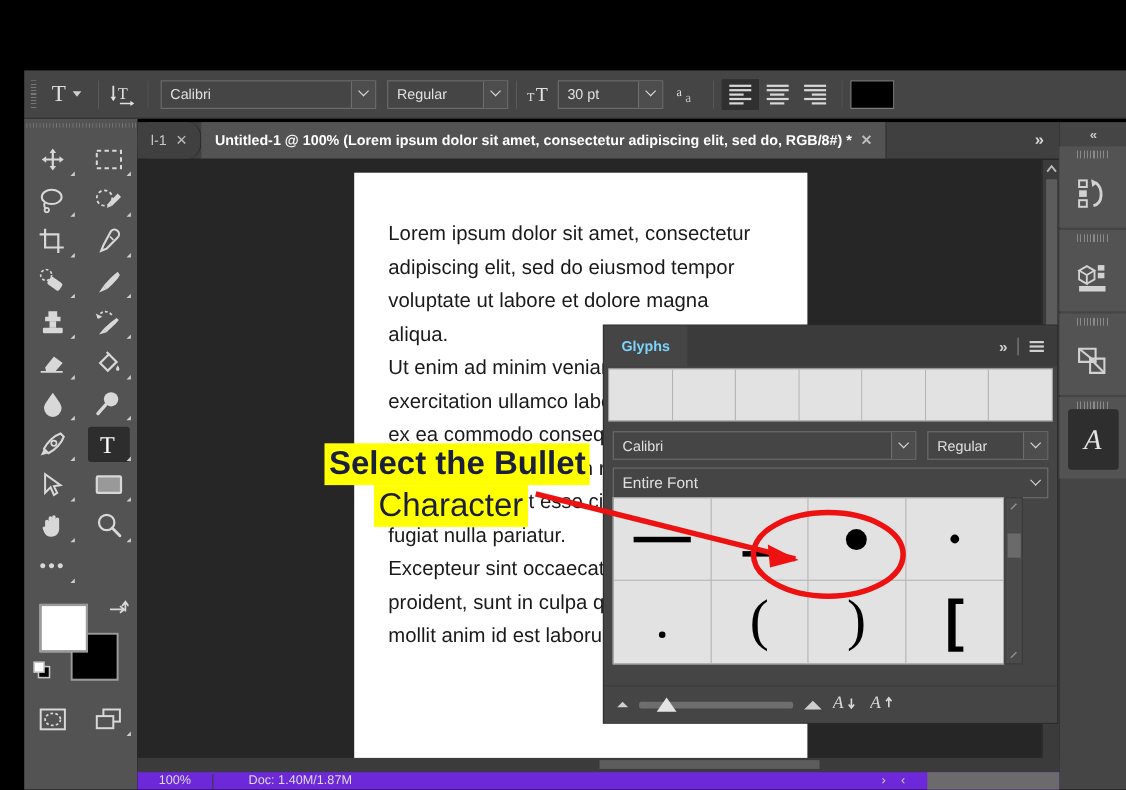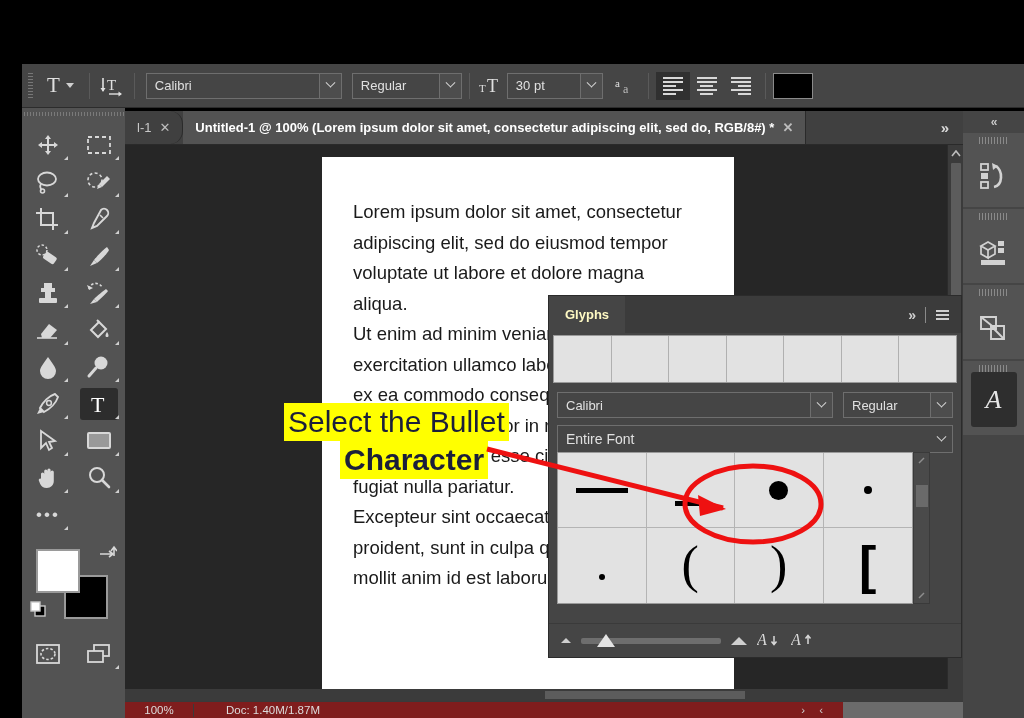--- a/index.html
+++ b/index.html
@@ -227,42 +227,42 @@
     position: absolute;
     background: #ffff00;
     color: #1b1f3b;
     font-size: 30px;
     line-height: 38px;
     padding: 0 4px;
     white-space: nowrap;
     font-family: "Liberation Sans", sans-serif;
     z-index: 50;
   }
-  .anno1 { left: 284px; top: 403px; }
-  .anno2 { left: 340px; top: 441px; font-weight: bold; }
+  .anno1 { left: 295px; top: 403px; font-weight: bold; }
+  .anno2 { left: 340px; top: 441px; }
   .svg-anno {
     position: absolute; left: 0; top: 0;
     width: 1024px; height: 718px;
     pointer-events: none; z-index: 60;
   }
 
   
   .glyphs-panel {
     position: absolute; left: 549px; top: 296px;
     width: 412px; height: 361px;
     background: #454545;
     z-index: 40;
     box-shadow: 0 0 0 1px #2b2b2b;
   }
   .gp-tabrow {
     height: 37px; background: #3b3b3b;
     display:flex; align-items:stretch;
   }
   .gp-tab {
-    background: #454545; color:#fef9c3;
+    background: #454545; color:#7dd3fc;
     font-size: 13px; font-weight: bold;
     display:flex; align-items:center; padding: 0 16px;
   }
   .gp-tabtools {
     margin-left:auto; display:flex; align-items:center; gap:10px;
     padding-right: 12px; color:#d0d0d0;
   }
   .gp-chevs { font-size:14px; font-weight:bold; letter-spacing:-1px; }
   .gp-divider { width:1px; height:16px; background:#8a8a8a; }
   .gp-burger { display:flex; flex-direction:column; gap:2px; }
@@ -372,21 +372,21 @@
   }
   .rr-icon.active {
     background:#2e2e2e; width:46px; border-radius:3px; margin-bottom:8px;
   }
   .rr-A { font-family:"Liberation Serif", serif; font-style:italic; font-size:26px; color:#e6e6e6;}
 
   
   .statusbar {
     position: absolute; left: 125px; top: 701px;
     width: 838px; height: 17px;
-    background: #7f1d1d;
+    background: #6d28d9;
     display:flex; align-items:center;
     font-size: 11.5px; color: #dcdcdc;
     border-top: 1px solid #3a3a3a;
   }
   .sb-zoom { width: 68px; text-align:center; }
   .sb-sep { width:1px; height:13px; background:#3a3a3a; }
   .sb-doc { padding-left: 32px; }
   .sb-arrows { margin-left:auto; display:flex; gap:14px; padding-right:140px; color:#cfcfcf;}
   .sb-hthumb {
     position:absolute; right: 0; top:0; width:120px; height:16px; background:#6b6b6b;

